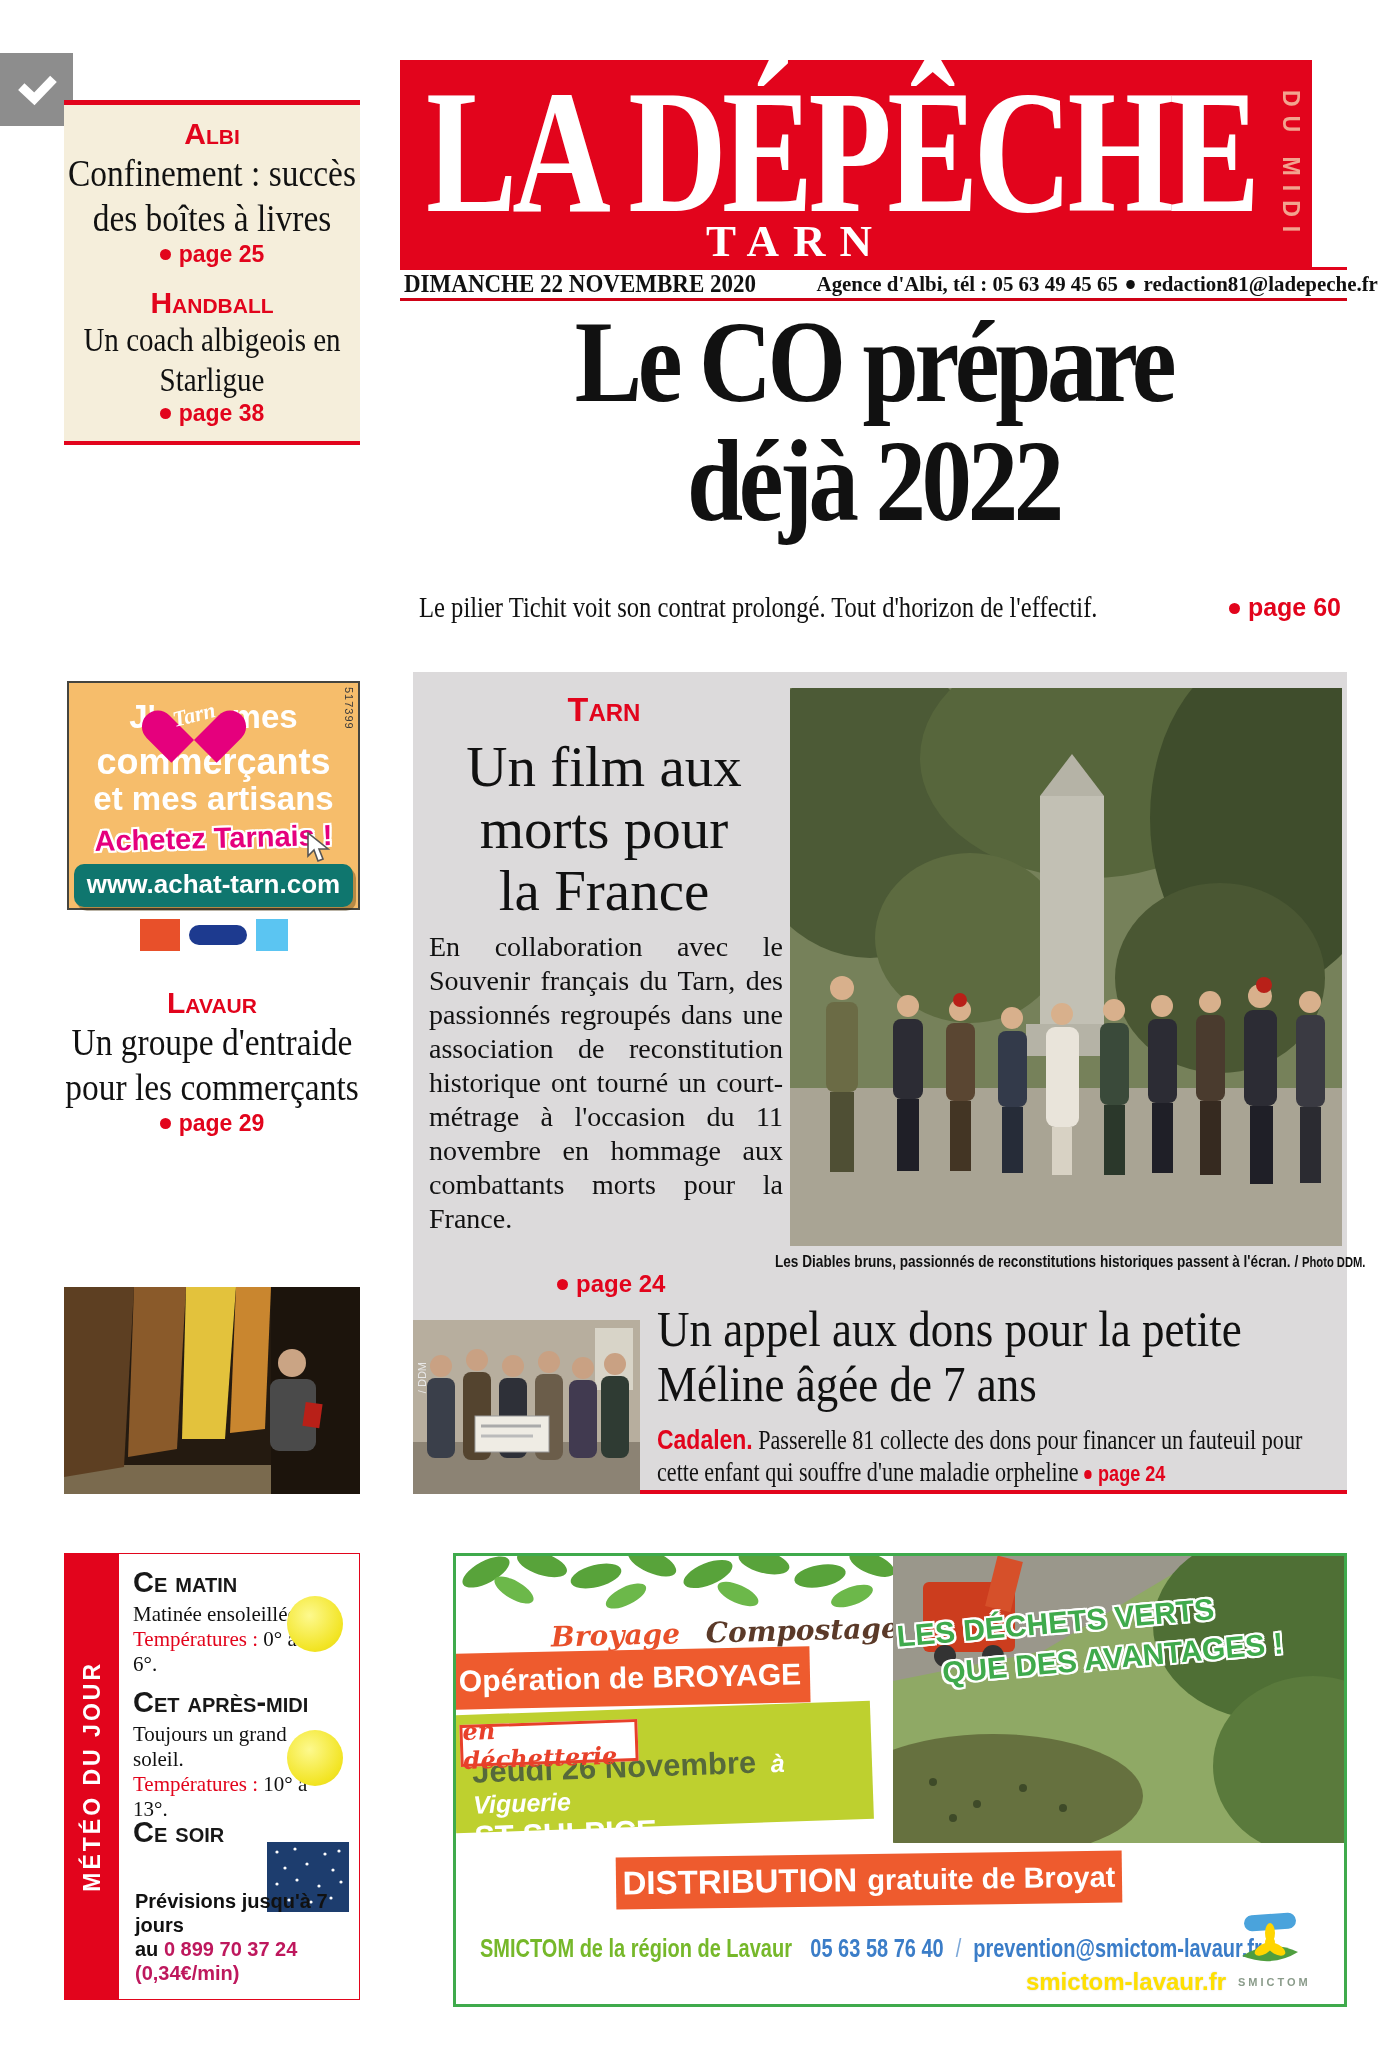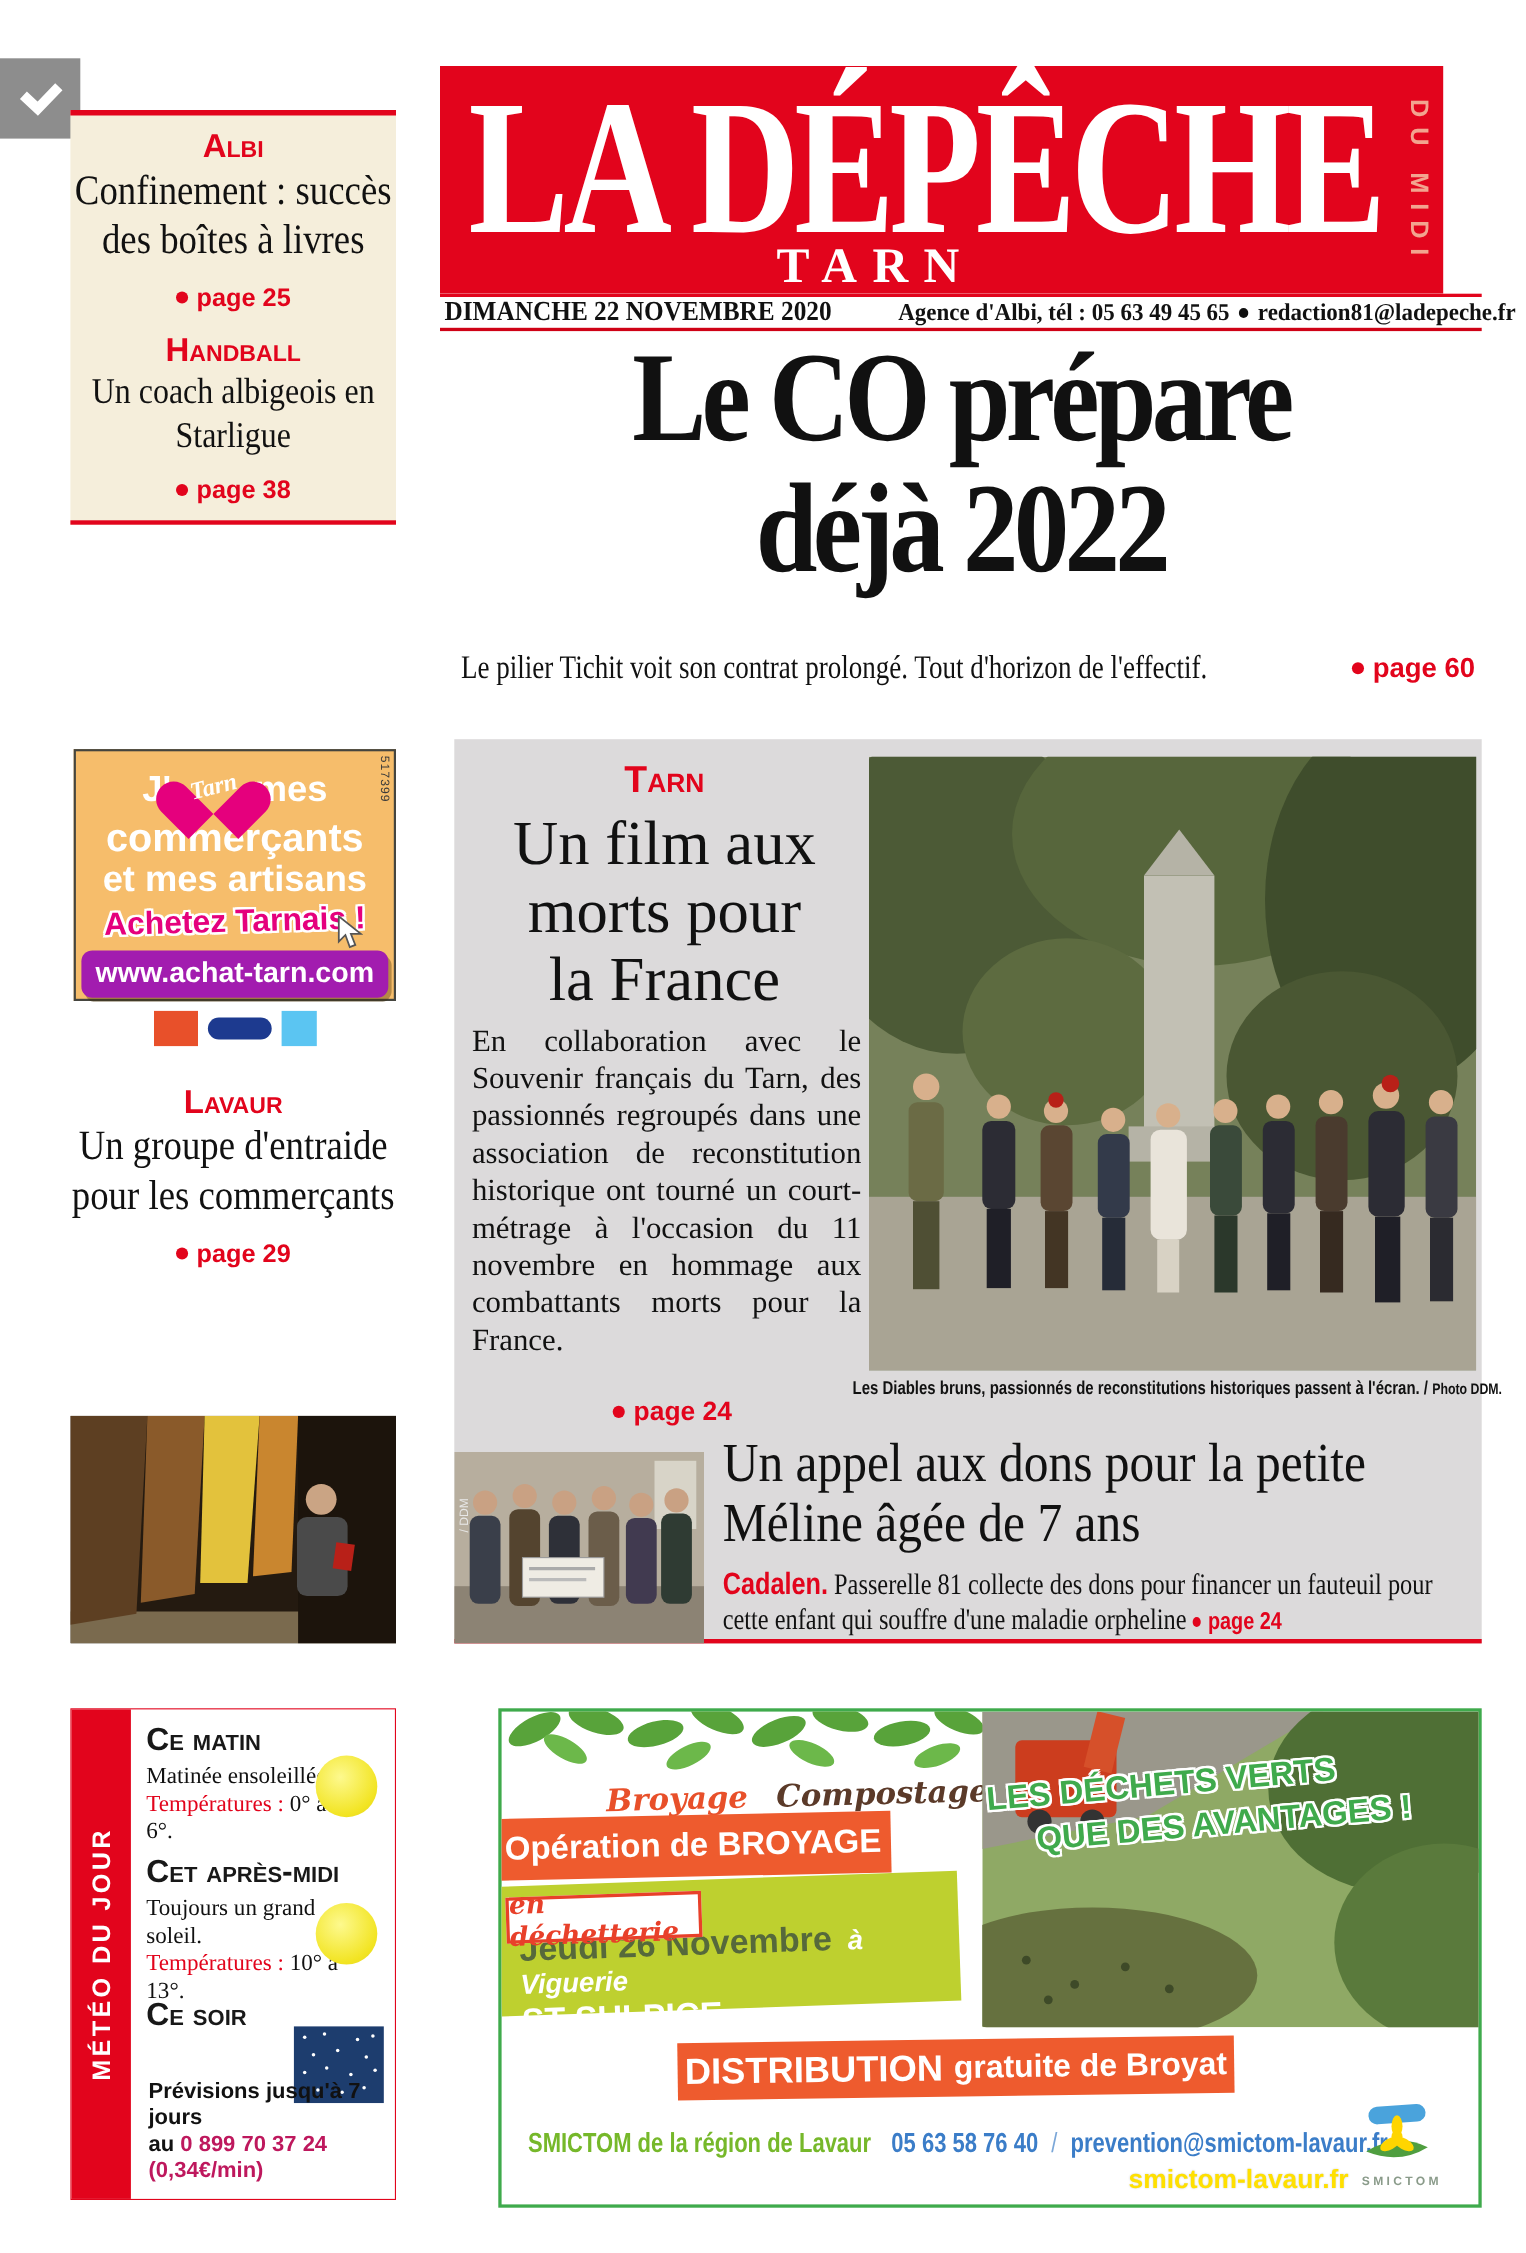--- a/index.html
+++ b/index.html
@@ -8,35 +8,35 @@
   .abs{position:absolute}
 
   
   #corner{left:0;top:53px;width:73px;height:73px;background:#8d8d8d;display:flex;align-items:center;justify-content:center;cursor:pointer}
 
   
   #sidebar{left:64px;top:100px;width:296px;background:#f5eedb;border-top:5px solid #e2041c;border-bottom:4px solid #e2041c;padding:12px 0 10px;text-align:center}
   .kicker{font-family:"Liberation Sans",sans-serif;font-weight:800;font-variant:small-caps;color:#e2041c;font-size:30px;line-height:34px}
   .story-title{font-size:38px;line-height:45px;width:336px;margin-left:-20px;transform:scaleX(.88)}
   .story-title.sm{font-size:33px;line-height:40px}
-  .pageref{color:#e2041c;font-family:"Liberation Sans",sans-serif;font-weight:700;font-size:23px;margin:16px 0 18px}
+  .pageref{color:#e2041c;font-family:"Liberation Sans",sans-serif;font-weight:700;font-size:23px;margin:0 0 18px}
   .dot{display:inline-block;width:11px;height:11px;border-radius:50%;background:#e2041c;margin-right:8px;vertical-align:2px}
 
   
   #adachat{left:67px;top:681px;width:293px;height:229px;background:#f6bd6b;border:2px solid #45453f;text-align:center;font-family:"Liberation Sans",sans-serif;color:#fff;font-weight:800;padding-top:8px}
   .aa-l1{display:flex;align-items:center;justify-content:center;gap:6px;font-size:33px;height:52px}
   .heart{position:relative;width:64px;height:56px}
   .heart::before,.heart::after{content:"";position:absolute;top:0;width:32px;height:51px;border-radius:26px 26px 0 0;background:#e5007d}
   .heart::before{left:32px;transform:rotate(45deg);transform-origin:0 100%}
   .heart::after{left:0;transform:rotate(-45deg);transform-origin:100% 100%}
   .heart span{position:absolute;z-index:2;left:0;top:13px;width:64px;font-family:"Liberation Serif",serif;font-style:italic;font-weight:700;font-size:22px;transform:rotate(-14deg)}
   .aa-l2{font-size:36px;line-height:38px}
   .aa-l3{font-size:33px;line-height:36px}
   .aa-slogan{color:#e5007d;font-size:29px;margin-top:5px;transform:rotate(-1.5deg);text-shadow:-2px 0 #fff,2px 0 #fff,0 -2px #fff,0 2px #fff,2px 2px #fff,-2px -2px #fff,2px -2px #fff,-2px 2px #fff}
-  .aa-btn{display:inline-block;background:#a21caf;border-radius:10px;padding:5px 13px 7px;font-size:26px;margin-top:9px;box-shadow:3px 4px 0 rgba(60,40,0,.35)}
+  .aa-btn{display:inline-block;background:#0f766e;border-radius:10px;padding:5px 13px 7px;font-size:26px;margin-top:9px;box-shadow:3px 4px 0 rgba(60,40,0,.35)}
   .aa-cursor{position:absolute;right:26px;bottom:44px}
   .aa-logos{display:flex;justify-content:center;align-items:center;gap:9px;margin-top:12px}
   .lg1{width:40px;height:32px;background:#e8502a}
   .lg2{width:58px;height:20px;background:#1d3a8f;border-radius:10px}
   .lg3{width:32px;height:32px;background:#5bc5f2}
   .aa-ref{position:absolute;right:3px;top:4px;writing-mode:vertical-rl;font-size:11px;font-weight:400;color:#3a3a3a;letter-spacing:1px}
 
   
   #midstories{left:64px;top:986px;width:296px;text-align:center}
   #leatherphoto{left:64px;top:1287px;width:296px;height:207px}

